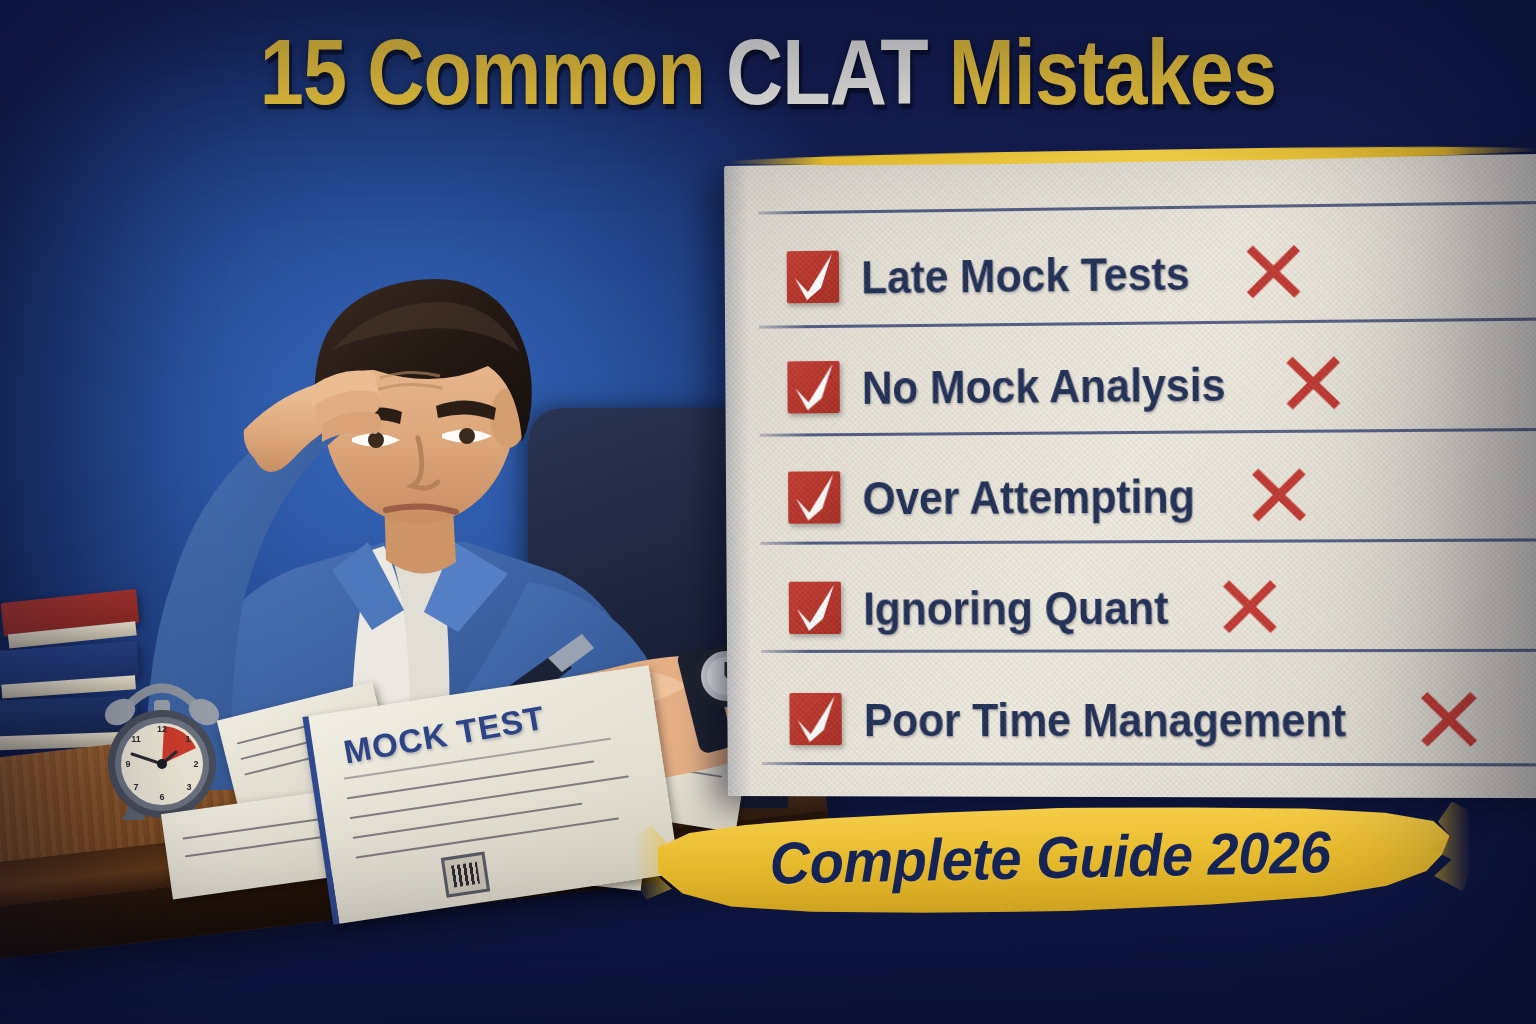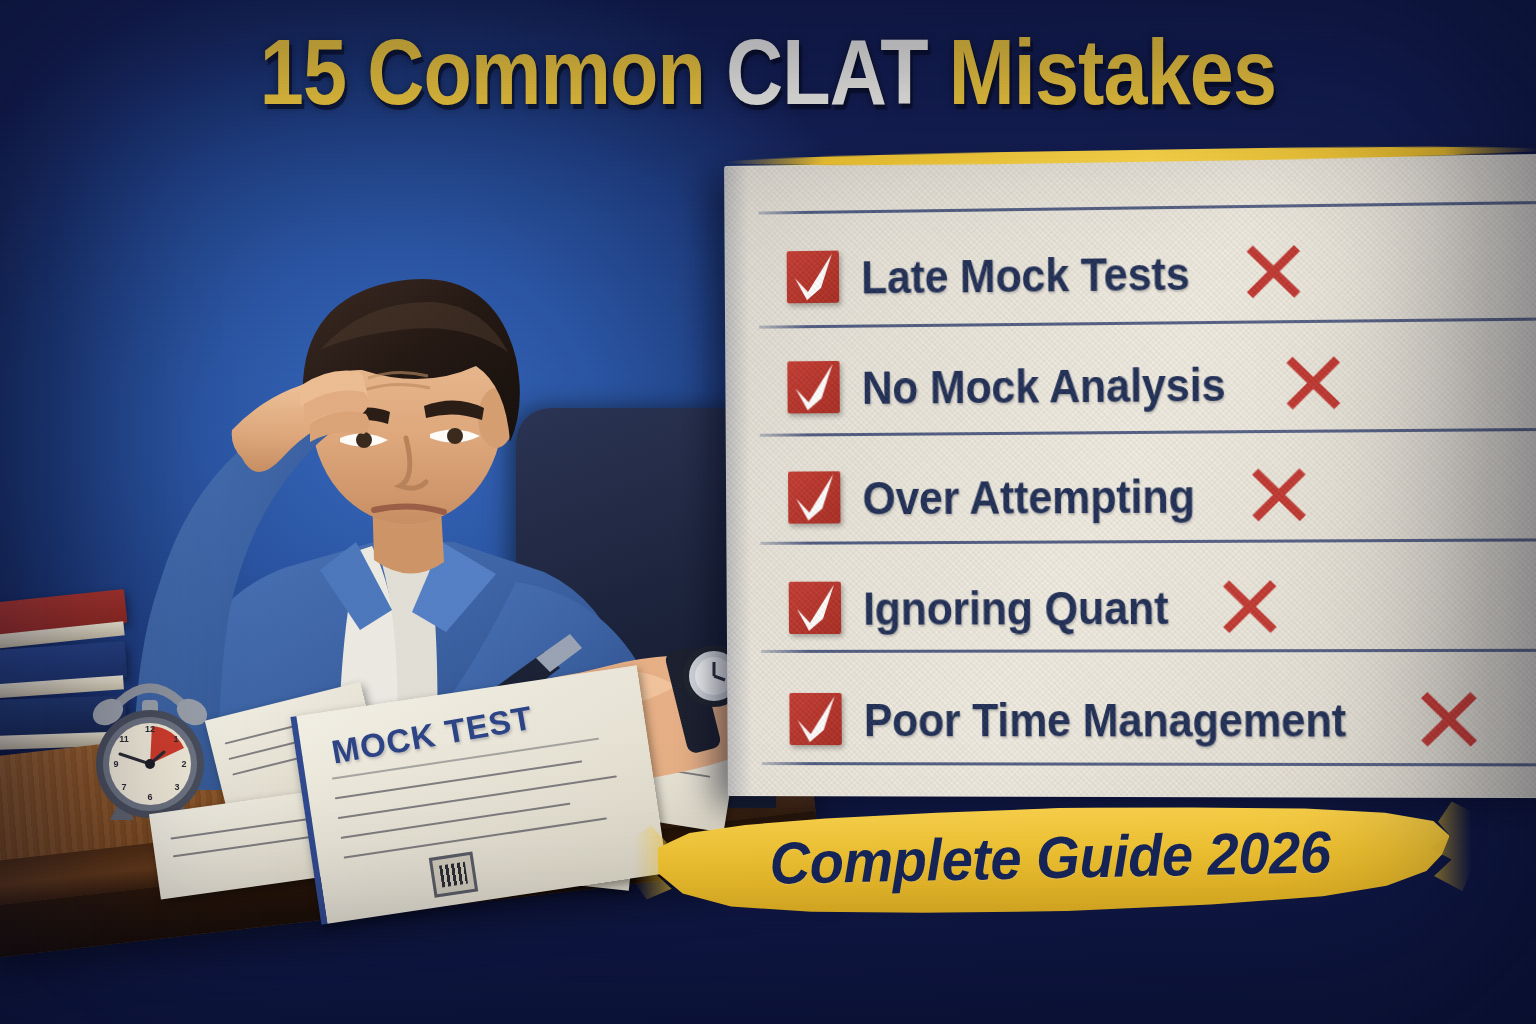--- a/index.html
+++ b/index.html
@@ -156,21 +156,21 @@
     font-weight:bold; font-style:italic;
     font-size:59px;
     color:#16255a;
     letter-spacing:-.5px;
     transform:scaleX(.95);
     white-space:nowrap;
     text-shadow:0 1px 0 rgba(255,255,255,.18);
   }
 
   
-  #illu{ position:absolute; left:4px; top:0; width:760px; height:840px; z-index:20; }
+  #illu{ position:absolute; left:16px; top:0; width:760px; height:840px; z-index:20; }
 
   
   #desk{
     position:absolute; left:-40px; top:760px;
     width:840px; height:200px;
     background:linear-gradient(178deg,#9a5f2d 0%, #8d5527 18%, #7d4a20 48%, #6b3d19 72%, #5a3214 100%);
     transform:rotate(-6.6deg);
     transform-origin: left top;
     box-shadow:0 16px 40px rgba(0,0,0,.5);
     z-index:21;

